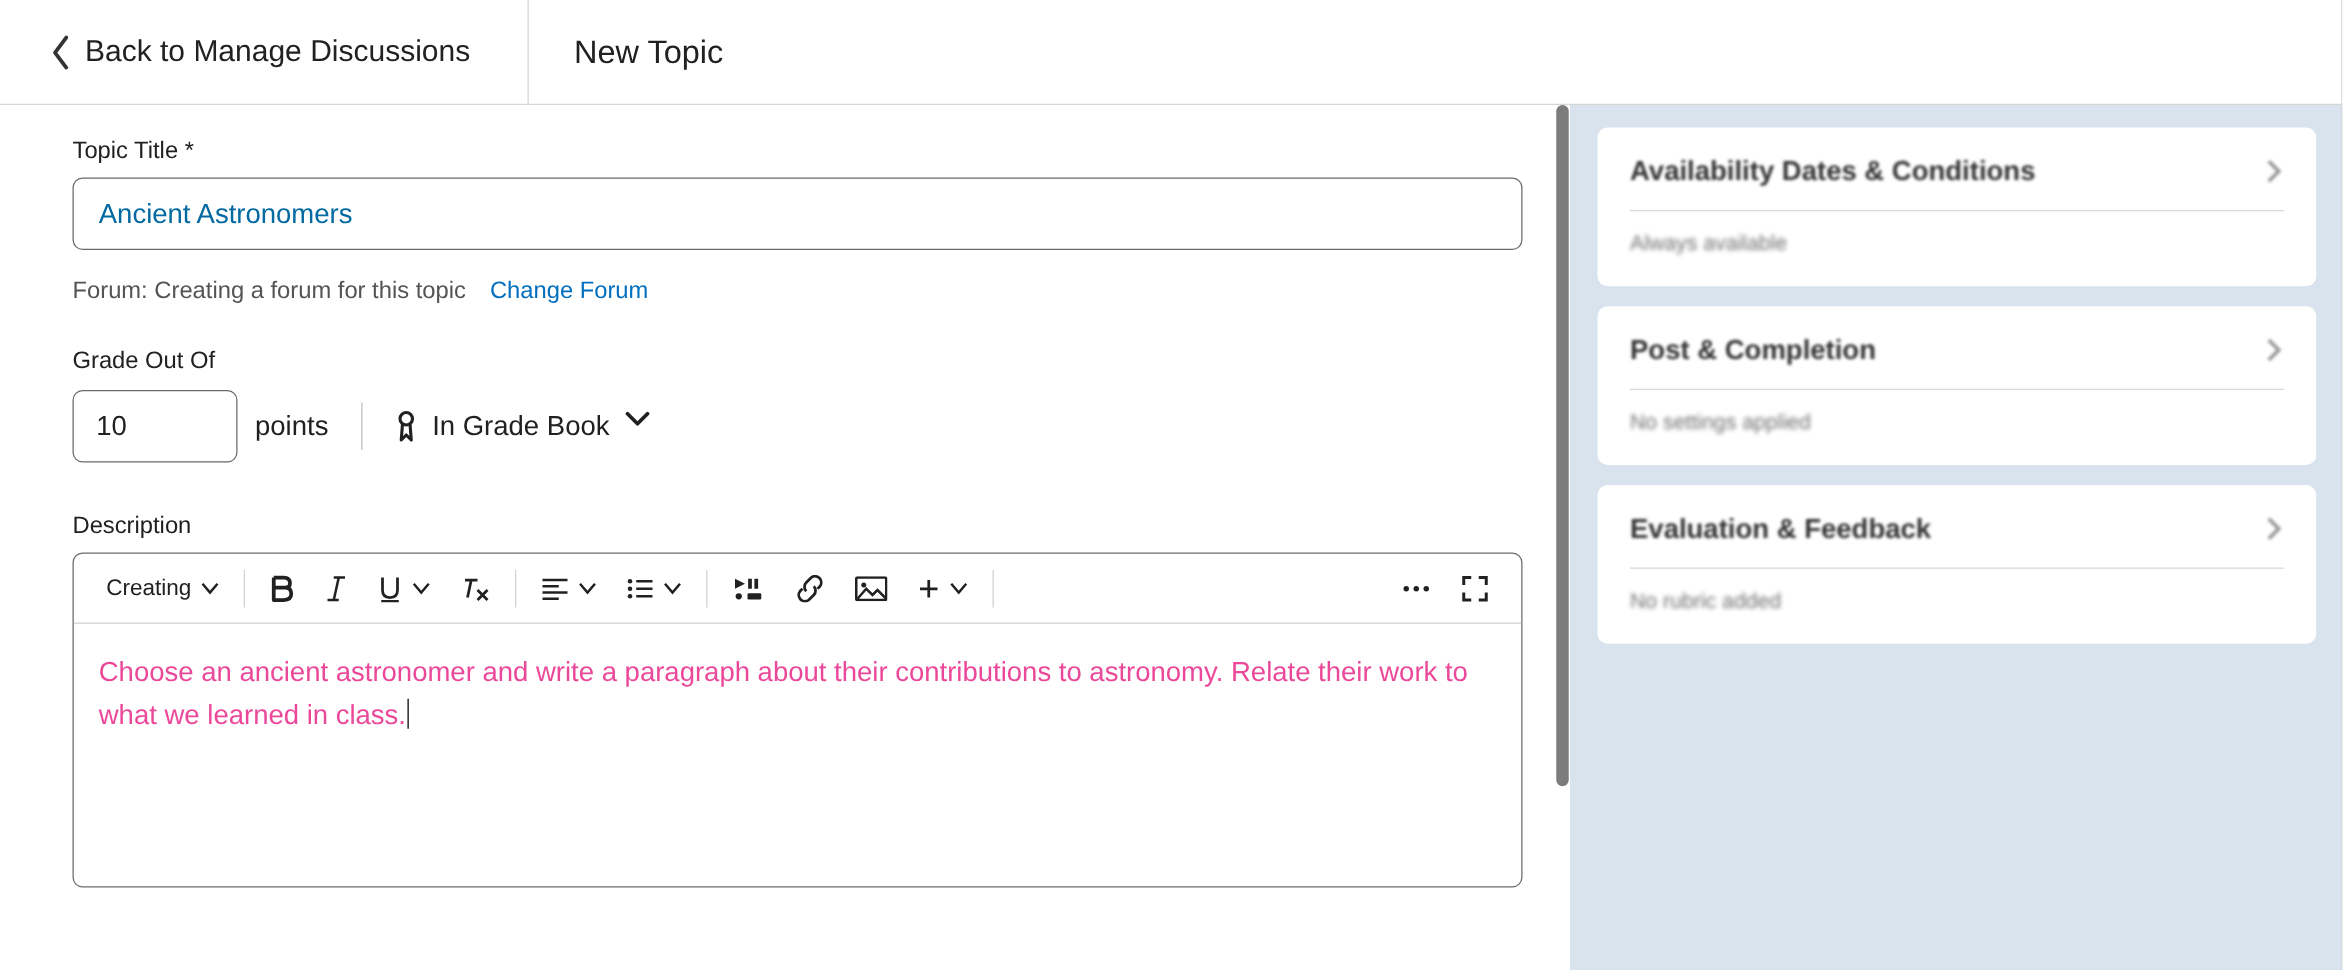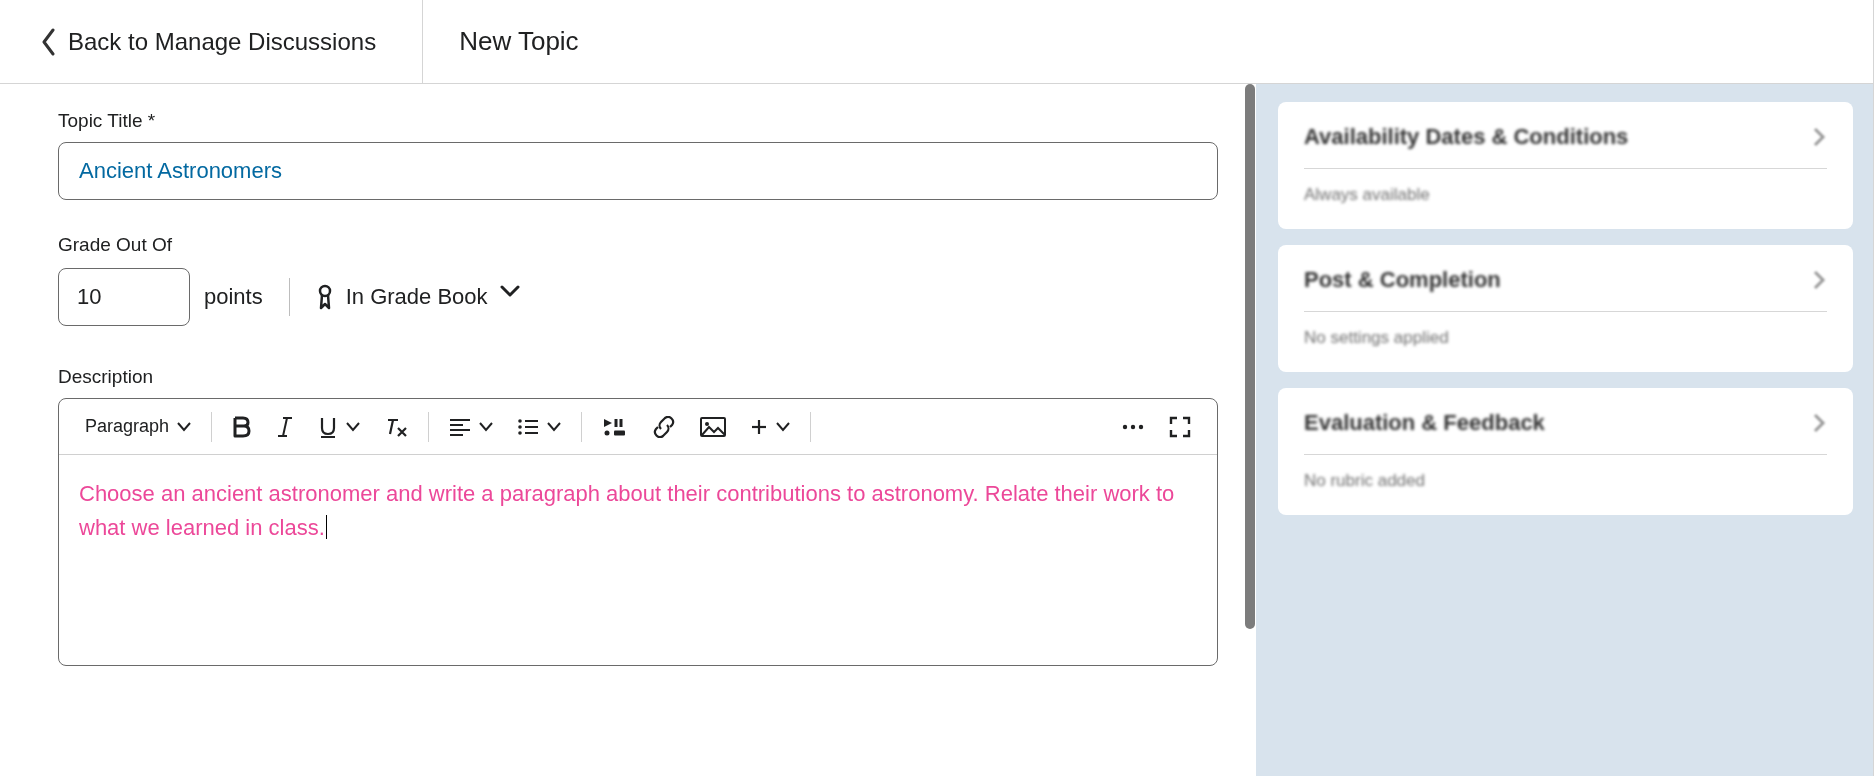--- a/index.html
+++ b/index.html
@@ -242,20 +242,24 @@
   <div class="title-cell">New Topic</div>
 </div>
 
 <div class="layout">
 
   <div class="main-col">
 
     <label class="field-label">Topic Title *</label>
     <input class="text-input" type="text" value="Ancient Astronomers" style="">
 
+    <div class="forum-row">
+      <span>Forum: Creating a forum for this topic</span>
+      <a href="#">Change Forum</a>
+    </div>
 
     <label class="field-label grade-label">Grade Out Of</label>
     <div class="grade-row">
       <input class="grade-num" type="text" value="10" style="">
       <span class="points-txt">points</span>
       <span class="vbar"></span>
       <div class="grade-book">
         <svg class="ribbon" viewBox="0 0 18 26">
           <circle cx="9" cy="7" r="5" fill="none" stroke="#202122" stroke-width="2.5"></circle>
           <path d="M6 11 L5 24 L9 20 L13 24 L12 11" fill="none" stroke="#202122" stroke-width="2.5" stroke-linejoin="round"></path>
@@ -267,21 +271,21 @@
       </div>
     </div>
 
     <label class="field-label desc-label">Description</label>
 
     
     <div class="editor">
       <div class="toolbar">
 
         <div class="t-btn">
-          <span class="t-text">Paragraph</span>
+          <span class="t-text">Creating</span>
           <svg class="t-chev" viewBox="0 0 14 10">
               <path d="M1 1 L7 8 L13 1" stroke="#202122" stroke-width="2" fill="none"></path>
             </svg>
         </div>
 
         <span class="t-sep"></span>
 
         <div class="t-btn">
           <svg width="20" height="22" viewBox="0 0 20 22">
             <path d="M3 2 H11 Q16 2 16 6.5 Q16 10 12 10 H3 M3 10 H12 Q17 10 17 15 Q17 20 11 20 H3 Z M3 2 V20" stroke="#202122" stroke-width="3" fill="none" stroke-linejoin="round"></path>

